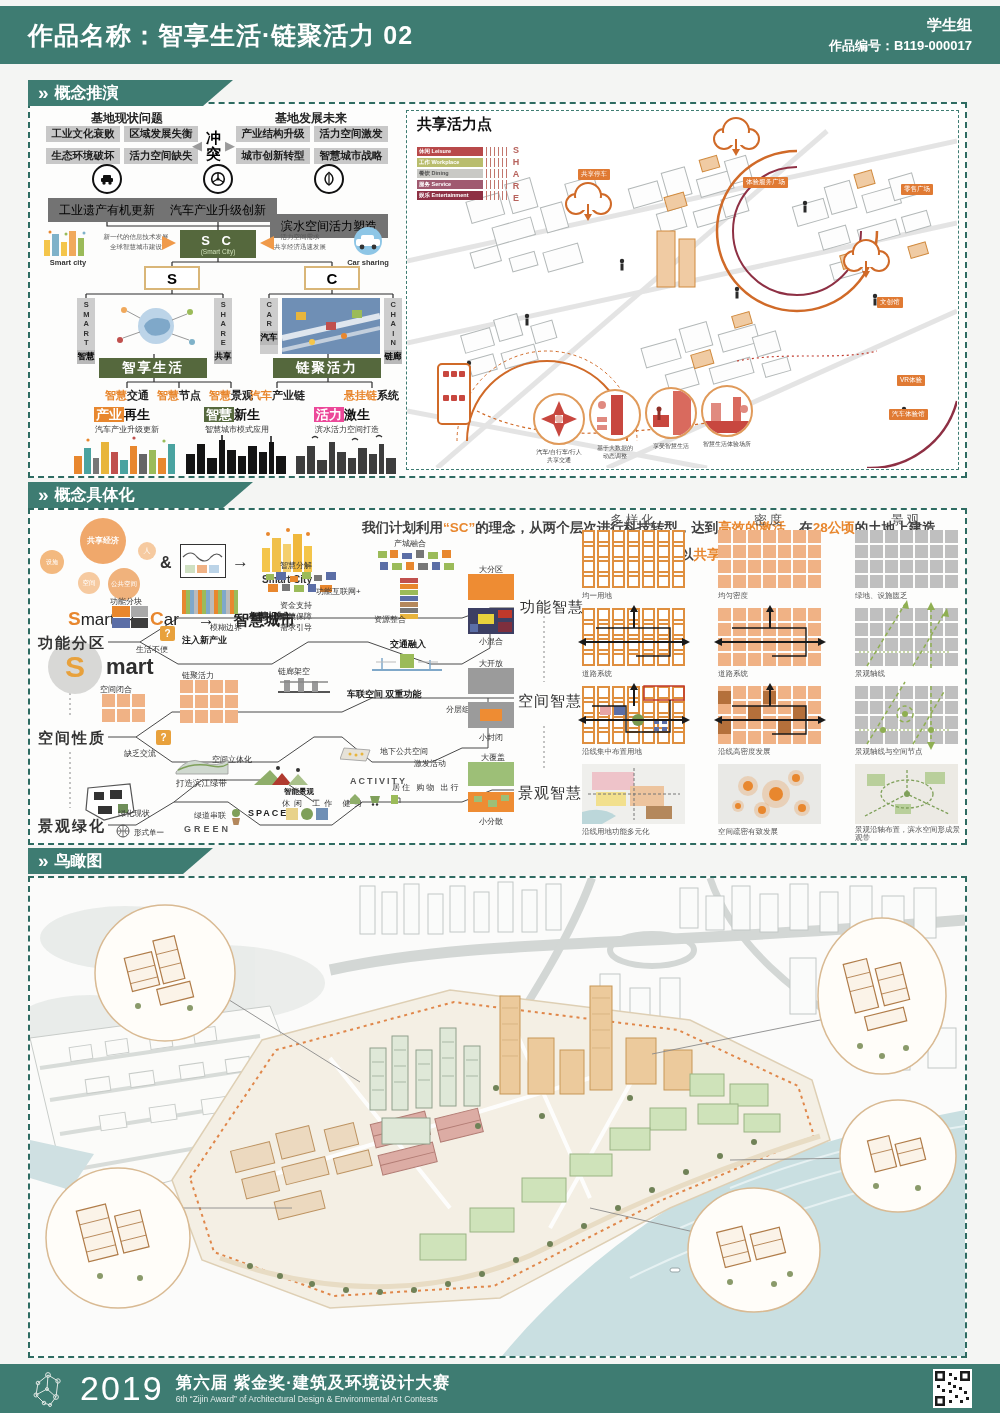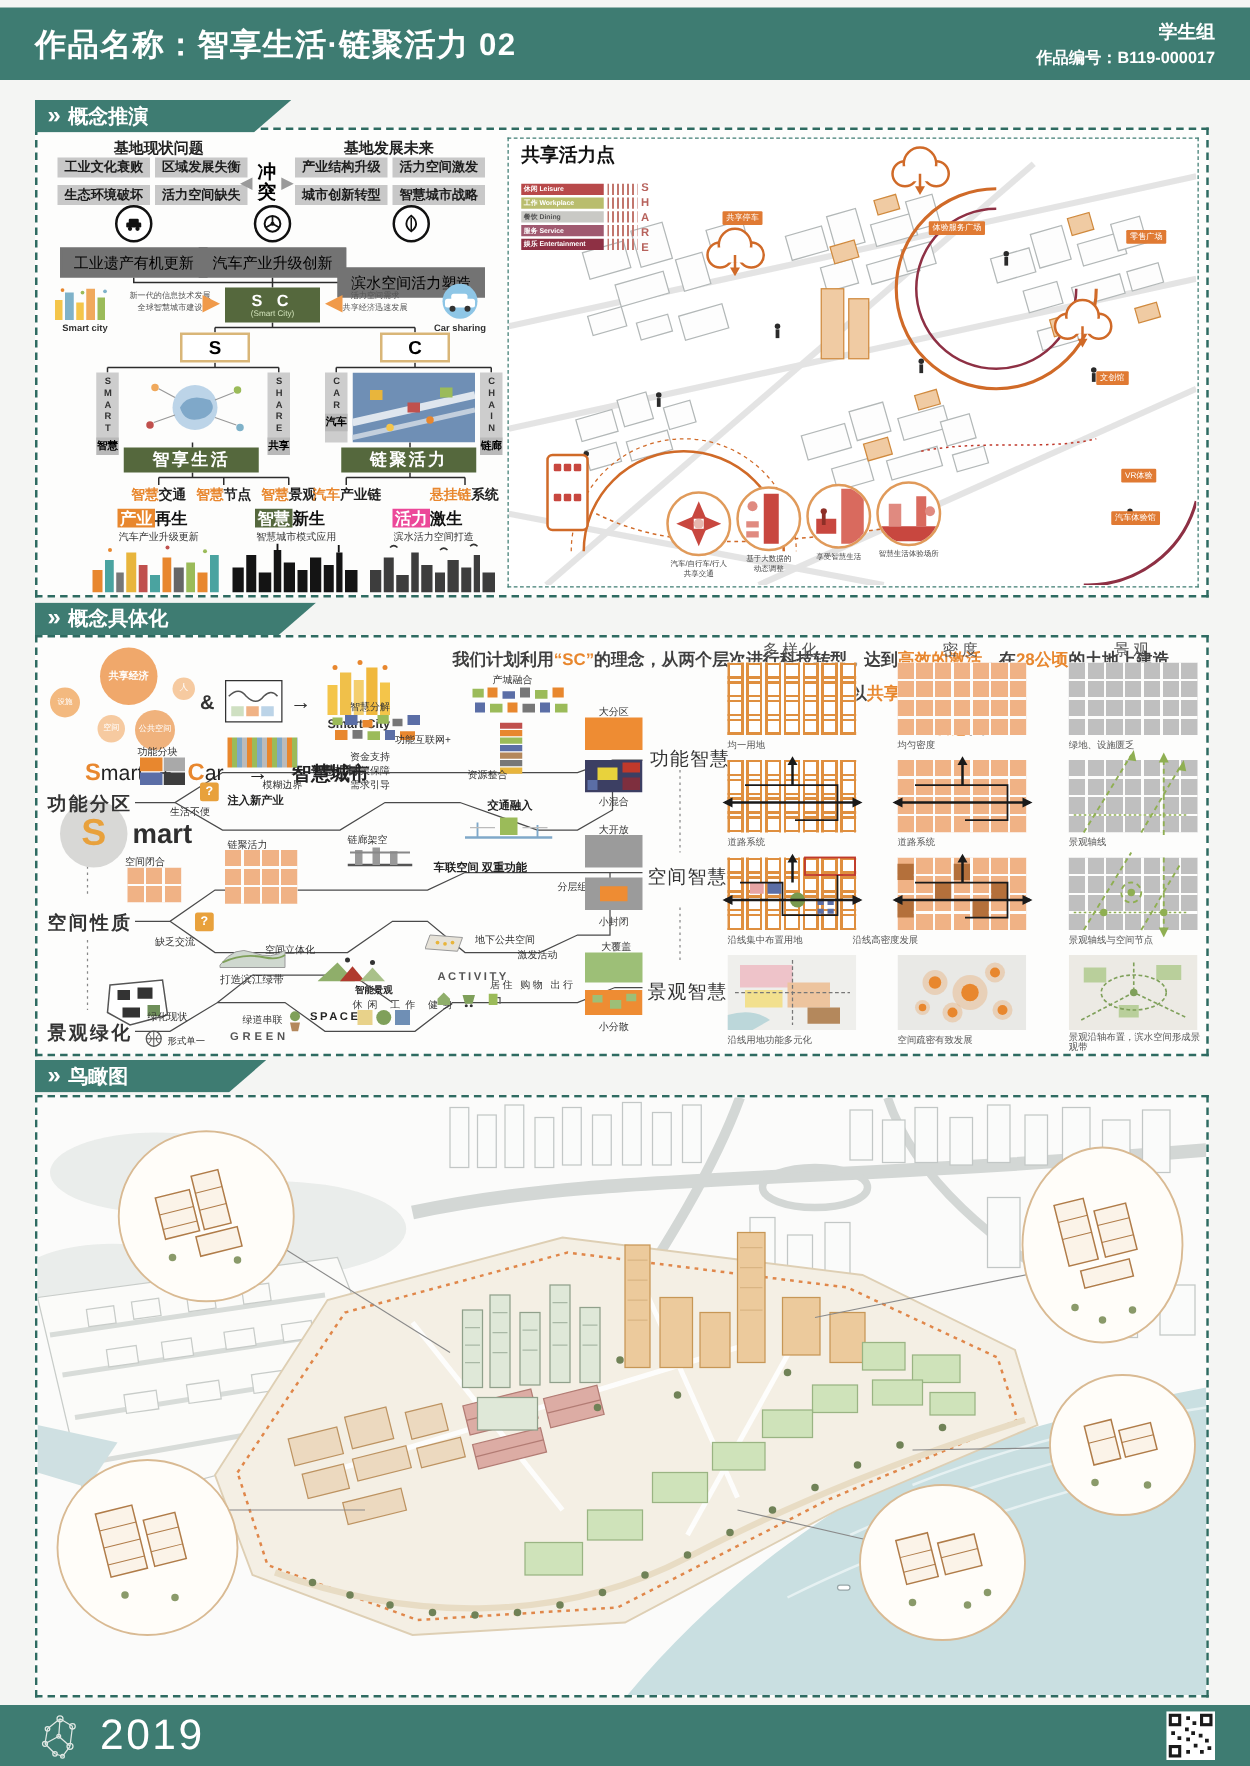--- a/index.html
+++ b/index.html
@@ -882,21 +882,21 @@
           </g>
           <g fill="#8faf52">
             <circle cx="58" cy="40" r="3"></circle>
             <circle cx="84" cy="56" r="3"></circle>
             <circle cx="36" cy="56" r="3"></circle>
             <path d="M80 68 L84 76 L88 68 Z"></path>
           </g>
           <path d="M12 56 H104" stroke="#8faf52" stroke-width="1.2" stroke-dasharray="2 2"></path>
         </svg>
       <div class="mxcap" style="left:550px;top:236px">沿线集中布置用地</div>
-      <div class="mxcap" style="left:650px;top:236px">沿线高密度发展</div>
+      <div class="mxcap" style="left:686px;top:236px">沿线高密度发展</div>
       <div class="mxcap" style="left:823px;top:236px">景观轴线与空间节点</div>
 
       <svg class="abs" style="left:550px;top:252px" width="103" height="60">
           <rect width="103" height="60" fill="#efefec"></rect>
           <rect x="10" y="8" width="42" height="18" fill="#eec3c9"></rect>
           <rect x="14" y="28" width="30" height="14" fill="#f2e08e"></rect>
           <rect x="48" y="22" width="34" height="20" fill="#edc49e"></rect>
           <rect x="64" y="42" width="26" height="13" fill="#b4885c"></rect>
           <path d="M0 48 Q20 42 34 52 L20 60 L0 60 Z" fill="#bcd7da"></path>
           <g stroke="#777" stroke-width="1" stroke-dasharray="3 2" fill="none">
@@ -1179,20 +1179,24 @@
           <circle cx="12" cy="16" r="1.8"></circle>
           <circle cx="32" cy="14" r="2.2"></circle>
           <circle cx="10" cy="28" r="2"></circle>
           <circle cx="30" cy="30" r="2.4"></circle>
           <circle cx="18" cy="36" r="1.8"></circle>
           <circle cx="24" cy="38" r="1.5"></circle>
           <circle cx="21" cy="22" r="1.5"></circle>
       </g>
     </svg>
     <div class="yr">2019</div>
+    <div>
+      <div class="tt">第六届 紫金奖·建筑及环境设计大赛</div>
+      <div class="st">6th “Zijin Award” of Architectural Design &amp; Environmental Art Contests</div>
+    </div>
     <svg class="abs" style="right:28px;top:5px" width="39" height="39" viewBox="0 0 39 39">
       <rect width="39" height="39" fill="#fff"></rect>
       <g fill="#1a1a1a">
         <rect x="2" y="2" width="10" height="10"></rect>
           <rect x="27" y="2" width="10" height="10"></rect>
           <rect x="2" y="27" width="10" height="10"></rect>
         <rect x="4.5" y="4.5" width="5" height="5" fill="#fff"></rect>
           <rect x="29.5" y="4.5" width="5" height="5" fill="#fff"></rect>
           <rect x="4.5" y="29.5" width="5" height="5" fill="#fff"></rect>
         <rect x="16" y="4" width="3" height="3"></rect>

